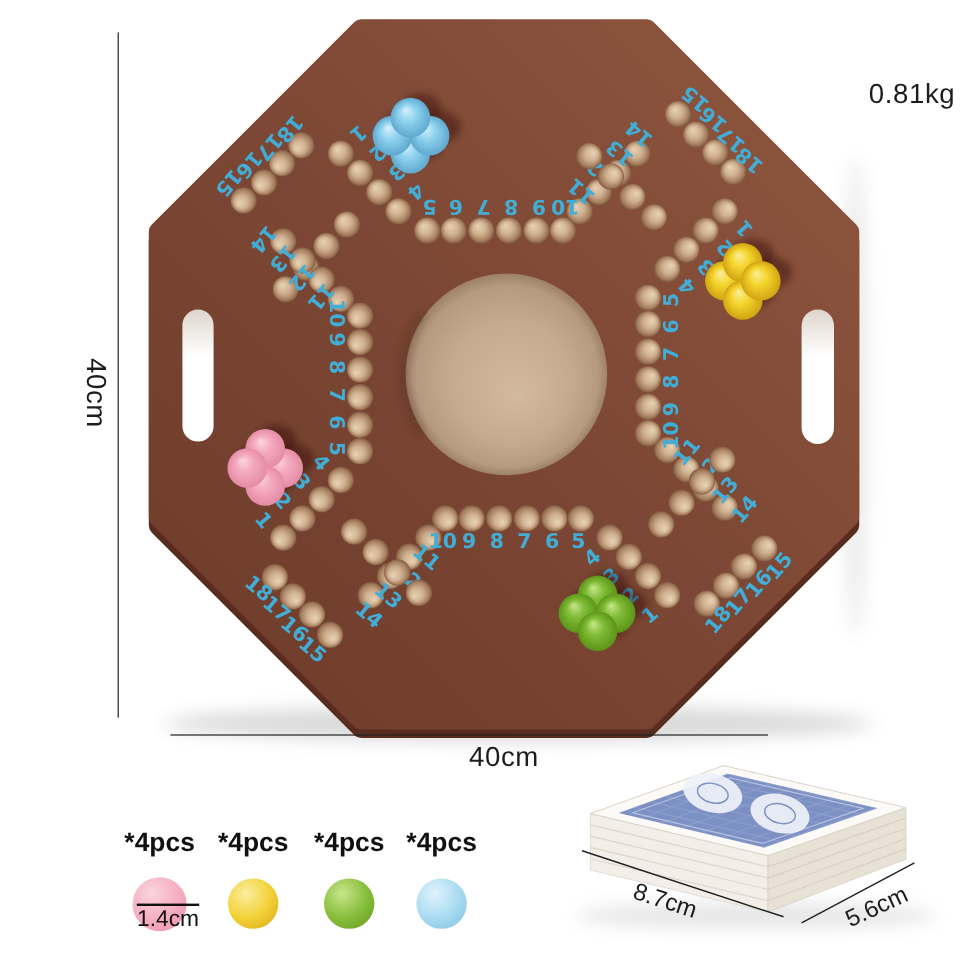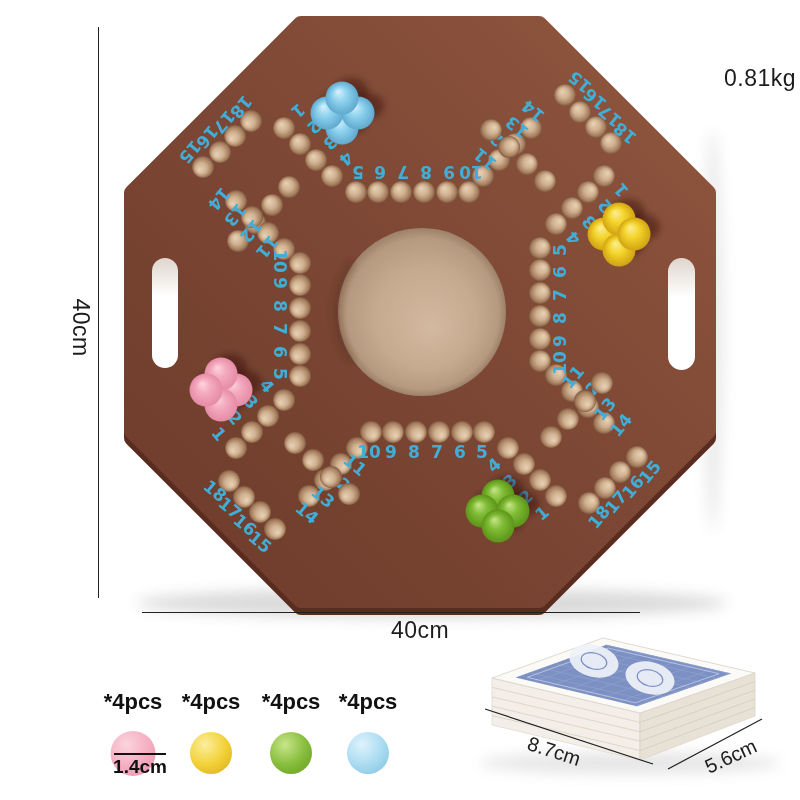--- a/index.html
+++ b/index.html
@@ -11,21 +11,21 @@
   .dim-width{left:370px;top:617px;width:100px;text-align:center;}
   .dim-weight{left:724px;top:49px;width:90px;margin-top:16px;}
   .vline{position:absolute;left:98px;top:27px;width:1px;height:571px;background:#222;}
   .hline{position:absolute;left:142px;top:612px;width:498px;height:1px;background:#222;}
   #legend{position:absolute;left:0;top:0;}
   .legend-item{position:absolute;top:664px;width:76px;height:110px;text-align:center;margin-top:25px;}
   .legend-label{font-size:22px;font-weight:bold;color:#111;line-height:26px;white-space:nowrap;}
   .legend-ball{position:absolute;left:50%;transform:translateX(-50%);border-radius:50%;}
   .size-line{position:absolute;left:114px;top:753px;width:52px;height:2px;background:#111;}
   .size-label{position:absolute;left:106px;top:756px;width:68px;text-align:center;
-              font-size:19px;color:#111;font-weight:bold;}
+              font-size:19px;color:#111;}
   .card-dim{position:absolute;font-size:20px;color:#1c1c1c;width:70px;text-align:center;}
   .card-dim-a{left:519px;top:740px;transform:rotate(18deg);}
   .card-dim-b{left:696px;top:745px;transform:rotate(-25deg);}
 </style>
 </head>
 <body>
 
 <div class="scene">
   <svg id="scene-svg" width="800" height="800" viewBox="0 0 800 800">
       <defs>

